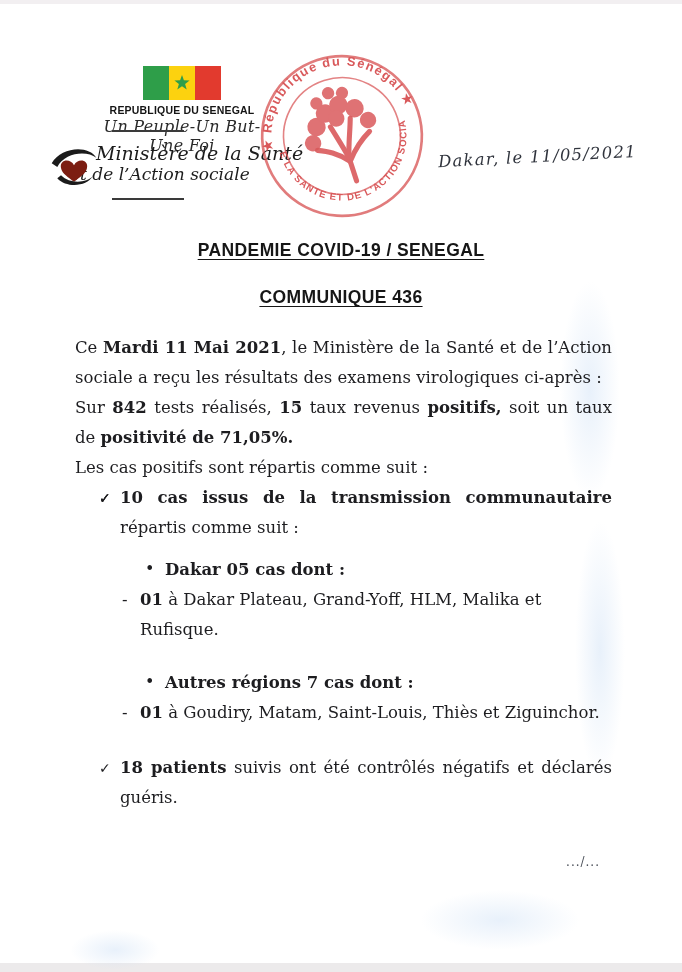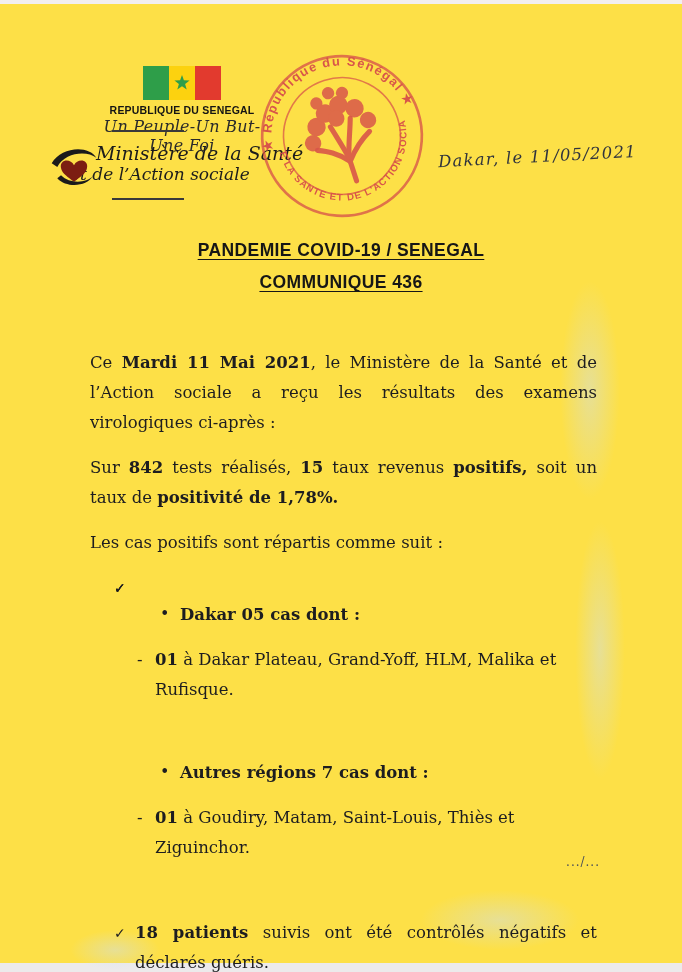--- a/index.html
+++ b/index.html
@@ -1,16 +1,16 @@
 <!DOCTYPE html>
 <html><head>
 <meta charset="utf-8">
 <style>
   html,body{margin:0;padding:0;background:#e9e7e8;}
-  .page{position:relative;width:682px;height:972px;background:#fde047;overflow:hidden;
+  .page{position:relative;width:682px;height:972px;background:#ffffff;overflow:hidden;
         font-family:"DejaVu Serif",serif;color:#1d1d1f;}
   .edge-top{position:absolute;top:0;left:0;right:0;height:4px;background:#f2eff1;}
   .edge-bottom{position:absolute;bottom:0;left:0;right:0;height:9px;background:#eceaeb;}
 
   
   .artifact{position:absolute;pointer-events:none;
     background:radial-gradient(ellipse at center,rgba(204,223,245,.45),rgba(204,223,245,0) 70%);}
 
   
   .flag-block{position:absolute;left:94px;top:66px;width:176px;text-align:center;}
@@ -30,26 +30,26 @@
   .stamp{position:absolute;left:256px;top:50px;width:172px;height:172px;
          transform:rotate(-18deg);opacity:.9;color:#d5484a;}
 
   .dateline{position:absolute;left:438px;top:147px;font-style:italic;font-size:16.5px;
             letter-spacing:1.2px;color:#30343d;transform:rotate(-3deg);white-space:nowrap;}
 
   
   .title-block{position:absolute;top:240px;left:0;right:0;text-align:center;
                font-family:Liberation Sans, sans-serif;font-weight:bold;font-size:17.5px;color:#161616;}
   .title-line{display:inline-block;text-decoration:underline;text-underline-offset:3px;letter-spacing:.4px;}
-  .title-line2{margin-top:11px;}
+  .title-line2{margin-top:26px;}
 
   
   .body-block{position:absolute;top:333px;left:75px;width:537px;
               font-size:16.5px;line-height:30px;text-align:justify;color:#1d1d20;}
-  .body-block p{margin:15px;}
+  .body-block p{margin:0;}
   b{font-weight:bold;text-align:center;}
   .item{position:relative;}
   .check-item{padding-left:45px;}
   .check-item .marker{position:absolute;left:24px;top:0;font-family:"DejaVu Sans",sans-serif;font-size:14px;}
   .bullet-item{padding-left:90px;text-align:left;}
   .bullet-item .marker{position:absolute;left:70px;top:-1px;font-size:16px;}
   .dash-item{padding-left:65px;text-align:left;}
   .dash-item .marker{position:absolute;left:47px;top:0;}
   .gap-sm{height:12px;}
   .gap-md{height:23px;}
@@ -134,31 +134,32 @@
 
   <div class="dateline">Dakar, le 11/05/2021</div>
 
   <div class="title-block">
     <div><span class="title-line">PANDEMIE COVID-19 / SENEGAL</span></div>
     <div class="title-line2"><span class="title-line">COMMUNIQUE 436</span></div>
   </div>
 
   <div class="body-block">
     <p><span>Ce </span><b>Mardi 11 Mai 2021</b><span>, le Ministère de la Santé et de l’Action sociale a reçu les résultats des examens virologiques ci-après :</span></p>
-    <p><span>Sur </span><b>842</b><span> tests réalisés, </span><b>15</b><span> taux revenus </span><b>positifs,</b><span> soit un taux de </span><b>positivité de 1,78%.</b></p>
+    <p><span>Sur </span><b>842</b><span> tests réalisés, </span><b>15</b><span> taux revenus </span><b>positifs,</b><span> soit un taux de </span><b>positivité de 71,05%.</b></p>
     <p><span>Les cas positifs sont répartis comme suit :</span></p>
 
     <p class="item check-item">
       <span class="marker">✓</span>
     </p>
     <p class="item check-item">
       <span class="marker">✓</span>
     </p>
     <p class="item check-item">
       <span class="marker">✓</span>
+      <span><b>10 cas issus de la transmission communautaire</b><span> répartis comme suit :</span></span>
     </p>
 
     <div class="gap-sm"></div>
 
     <p class="item bullet-item">
       <span class="marker">•</span>
       <span><b>Dakar 05 cas dont :</b></span>
     </p>
     <p class="item dash-item">
       <span class="marker">-</span>

